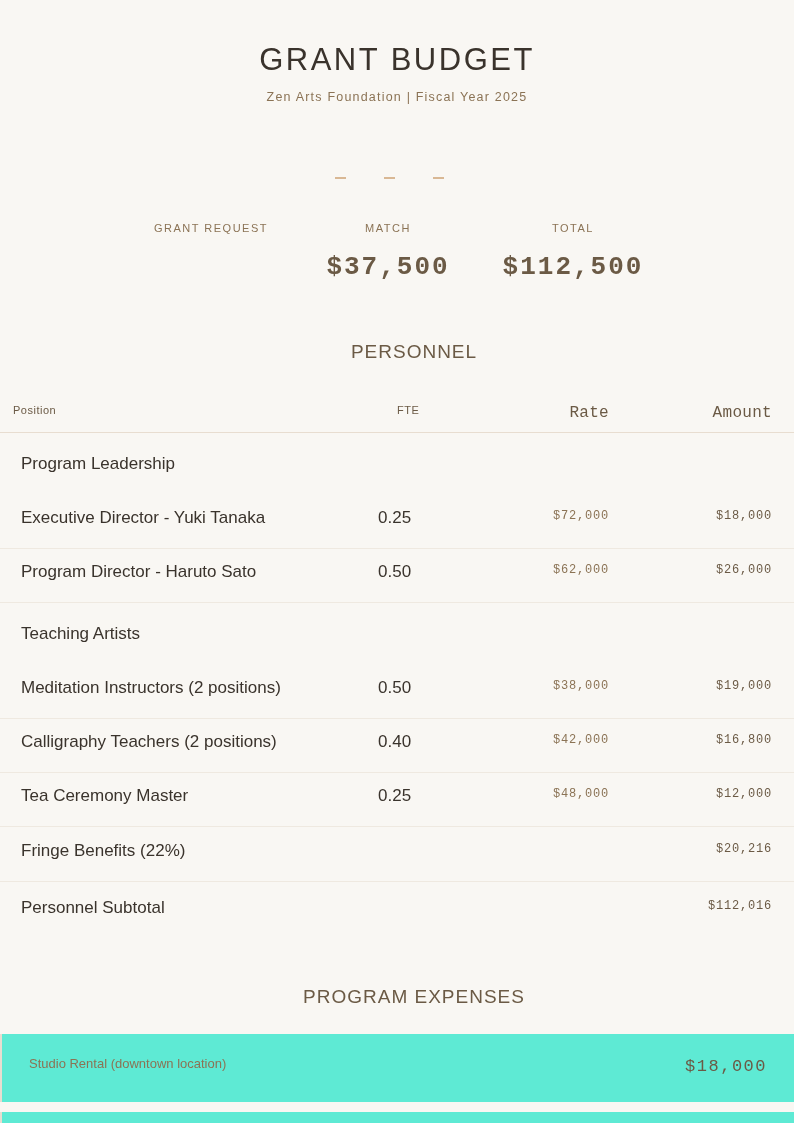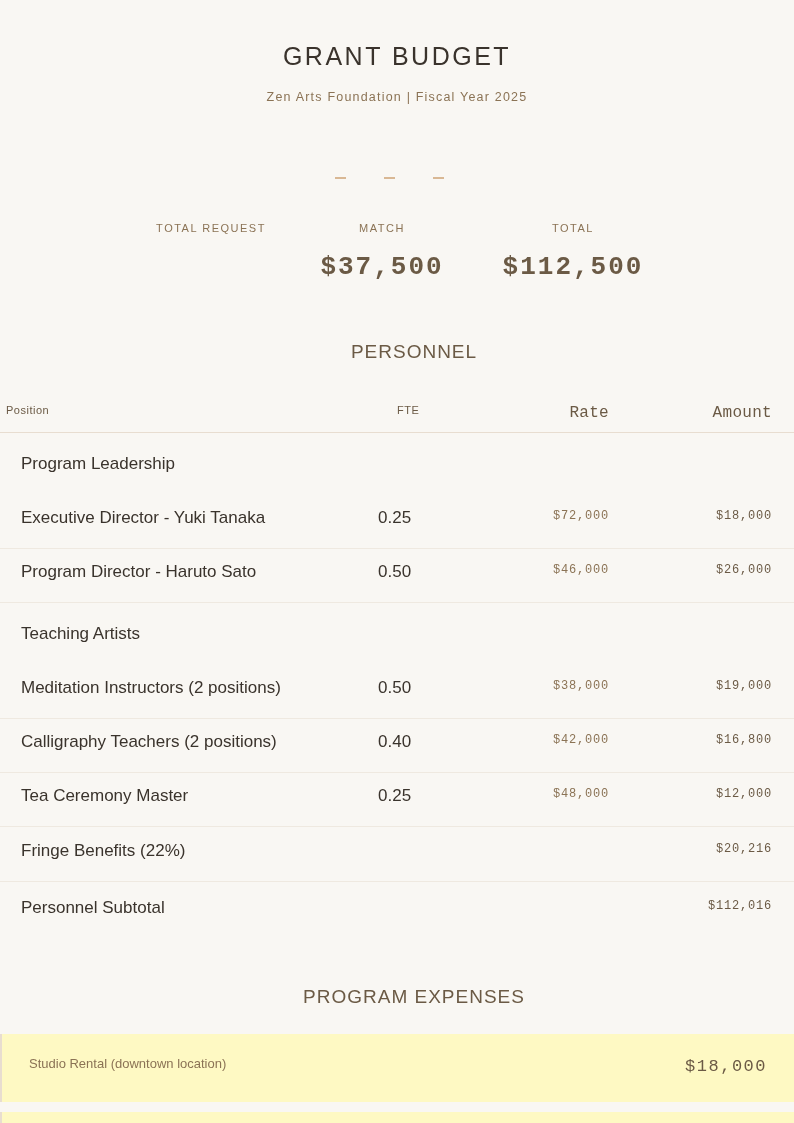--- a/index.html
+++ b/index.html
@@ -5,21 +5,21 @@
   * { box-sizing: border-box; margin: 0; padding: 0; }
   html, body { width: 794px; height: 1123px; overflow: hidden; }
   body {
     background: #f9f7f3;
     font-family: "Liberation Sans", sans-serif;
     color: #3a332c;
     position: relative;
   }
   .title {
     position: absolute; left: 0; width: 794px; top: 42px;
-    text-align: center; font-size: 25px; letter-spacing: 2.5px;
+    text-align: center; font-size: 31px; letter-spacing: 2.5px;
     color: #3a332c; font-weight: normal;
   }
   .subtitle {
     position: absolute; left: 0; width: 794px; top: 90px;
     text-align: center; font-size: 12.5px; letter-spacing: 1.2px;
     color: #8b7355;
   }
   .dashes { position: absolute; top: 177px; left: 0; width: 794px; height: 2px; }
   .dash {
     position: absolute; top: 0; width: 11px; height: 2px; background: #d9b894;
@@ -55,21 +55,21 @@
   .cell.rate {
     right: 185px; font-family: "Liberation Mono", monospace; font-size: 12px;
     color: #8b7355; letter-spacing: 0.8px; top: 14px;
   }
   .cell.amt {
     right: 22px; font-family: "Liberation Mono", monospace; font-size: 12px;
     color: #6b5a45; letter-spacing: 0.8px; top: 14px;
   }
   .expense-card {
     position: absolute; left: 0; width: 794px; height: 68px;
-    background: #fef9c3; border-left: 2px solid #e8ddd0;
+    background: #5eead4; border-left: 2px solid #e8ddd0;
   }
   .expense-label {
     position: absolute; left: 27px; top: 22px; font-size: 13px; color: #8b7355;
   }
   .expense-value {
     position: absolute; right: 27px; top: 23px; font-family: "Liberation Mono", monospace;
     font-size: 17px; color: #6b5a45; letter-spacing: 1.5px;
   }
 </style>
 </head>
@@ -78,55 +78,55 @@
 <div class="title">GRANT BUDGET</div>
 <div class="subtitle">Zen Arts Foundation | Fiscal Year 2025</div>
 
 <div class="dashes">
   <span class="dash" style="left:335px"></span>
   <span class="dash" style="left:384px"></span>
   <span class="dash" style="left:433px"></span>
 </div>
 
 <div class="summary-item" style="left:121px">
-  <span class="summary-label">TOTAL REQUEST</span>
+  <span class="summary-label">GRANT REQUEST</span>
 </div>
-<div class="summary-item" style="left:292px">
+<div class="summary-item" style="left:298px">
   <span class="summary-label">MATCH</span>
   <span class="summary-value">$37,500</span>
 </div>
 <div class="summary-item" style="left:483px">
   <span class="summary-label">TOTAL</span>
   <span class="summary-value">$112,500</span>
 </div>
 
 <div class="section-title" style="top:341px">PERSONNEL</div>
 
 <div class="thead">
-  <span class="th" style="left:6px">Position</span>
+  <span class="th" style="left:13px">Position</span>
   <span class="th" style="left:397px">FTE</span>
   <span class="th mono" style="right:185px">Rate</span>
   <span class="th mono" style="right:22px">Amount</span>
 </div>
 
 <div class="row" style="top:441px">
   <span class="cell pos">Program Leadership</span>
 </div>
 
 <div class="row sep" style="top:495px">
   <span class="cell pos">Executive Director - Yuki Tanaka</span>
   <span class="cell fte">0.25</span>
   <span class="cell rate">$72,000</span>
   <span class="cell amt">$18,000</span>
 </div>
 
 <div class="row sep" style="top:549px">
   <span class="cell pos">Program Director - Haruto Sato</span>
   <span class="cell fte">0.50</span>
-  <span class="cell rate">$46,000</span>
+  <span class="cell rate">$62,000</span>
   <span class="cell amt">$26,000</span>
 </div>
 
 <div class="row" style="top:611px">
   <span class="cell pos">Teaching Artists</span>
 </div>
 
 <div class="row sep" style="top:665px">
   <span class="cell pos">Meditation Instructors (2 positions)</span>
   <span class="cell fte">0.50</span>

